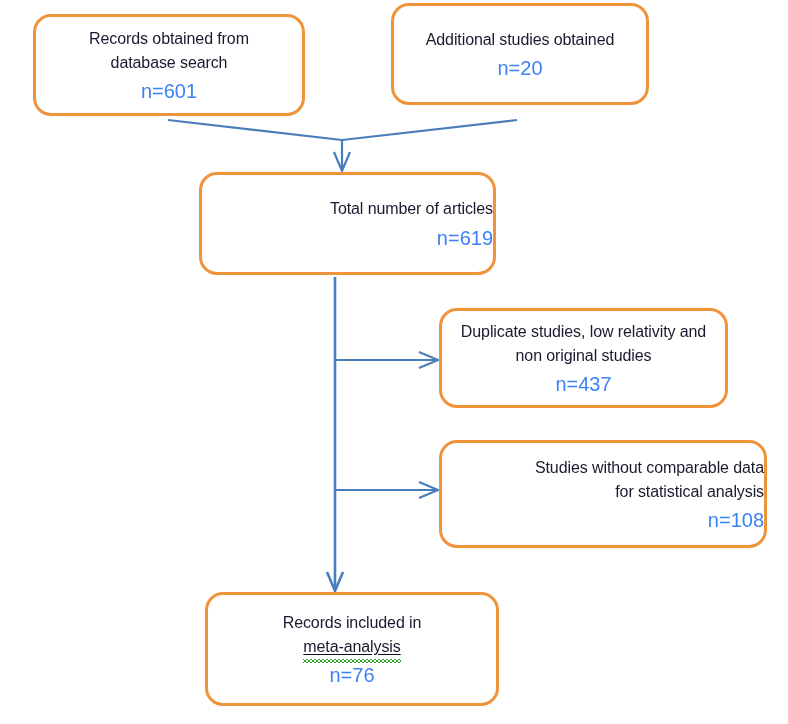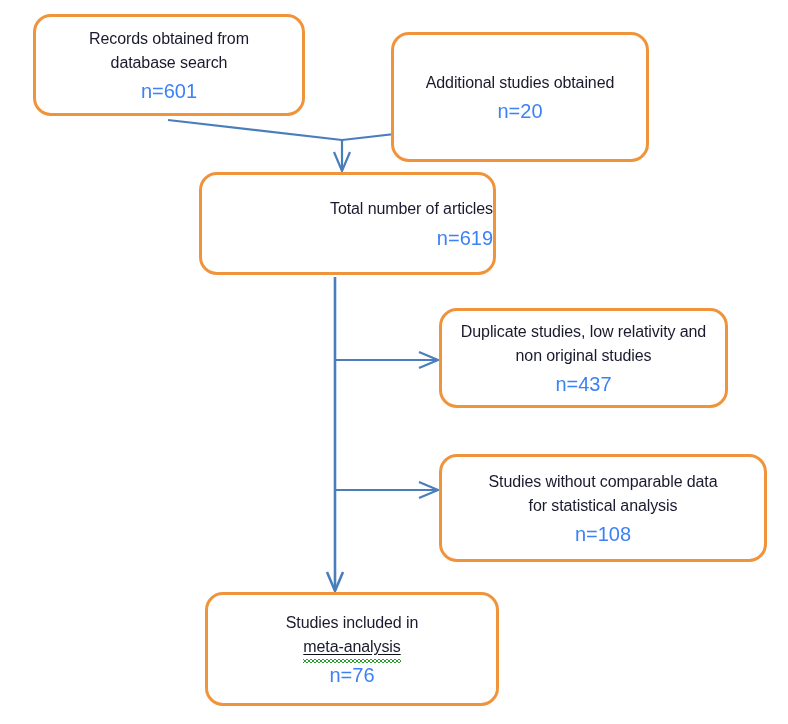--- a/index.html
+++ b/index.html
@@ -68,24 +68,24 @@
     height: 4px;
     background-image:
       linear-gradient(45deg, transparent 40%, #2FA02F 40%, #2FA02F 60%, transparent 60%),
       linear-gradient(-45deg, transparent 40%, #2FA02F 40%, #2FA02F 60%, transparent 60%);
     background-size: 4px 4px;
     background-repeat: repeat-x;
   }
 
   
   #box-records      { left: 24px;  top: 14px;  width: 272px; height: 102px; }
-  #box-additional   { left: 382px; top: 32px;  width: 258px; height: 130px; }
+  #box-additional   { left: 382px; top: 3px;  width: 258px; height: 102px; }
   #box-total        { left: 190px; top: 172px; width: 297px; height: 103px; align-items: flex-end; }
   #box-duplicate    { left: 430px; top: 308px; width: 289px; height: 100px; }
-  #box-without      { left: 430px; top: 454px; width: 328px; height: 108px; }
+  #box-without      { left: 430px; top: 440px; width: 328px; height: 108px; align-items: flex-end; }
   #box-included     { left: 196px; top: 592px; width: 294px; height: 114px; }
 </style>
 </head>
 <body>
 
 <div id="flow-root">
 
   <svg id="connector-layer" viewBox="0 0 788 724" width="788" height="724" xmlns="http://www.w3.org/2000/svg">
 
     <path d="M 159 120 L 333 140" fill="none" stroke="#4A7EBB" stroke-width="2.2"></path>
@@ -127,20 +127,20 @@
     <div class="box-count">n=437</div>
   </div>
 
   <div class="flow-box" id="box-without">
     <div class="box-line">Studies without comparable data</div>
     <div class="box-line">for statistical analysis</div>
     <div class="box-count">n=108</div>
   </div>
 
   <div class="flow-box" id="box-included">
-    <div class="box-line">Studies included in</div>
+    <div class="box-line">Records included in</div>
     <div class="box-line">
       <span class="spellcheck">meta-analysis</span>
     </div>
     <div class="box-count">n=76</div>
   </div>
 
 </div>
 
 </body></html>

